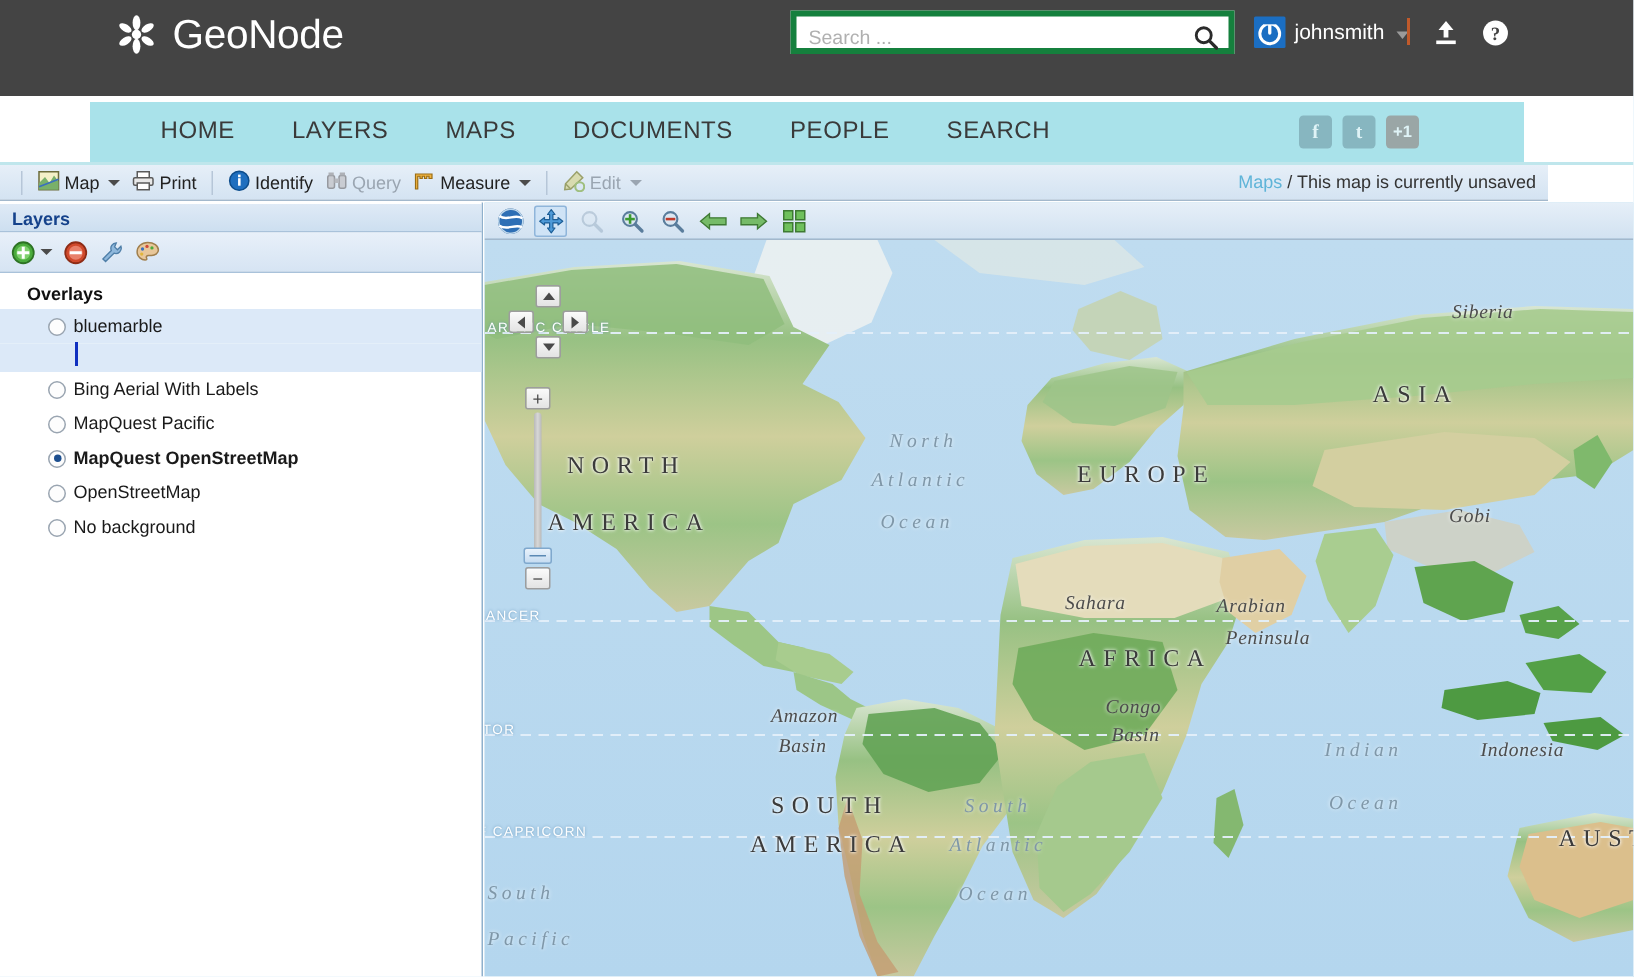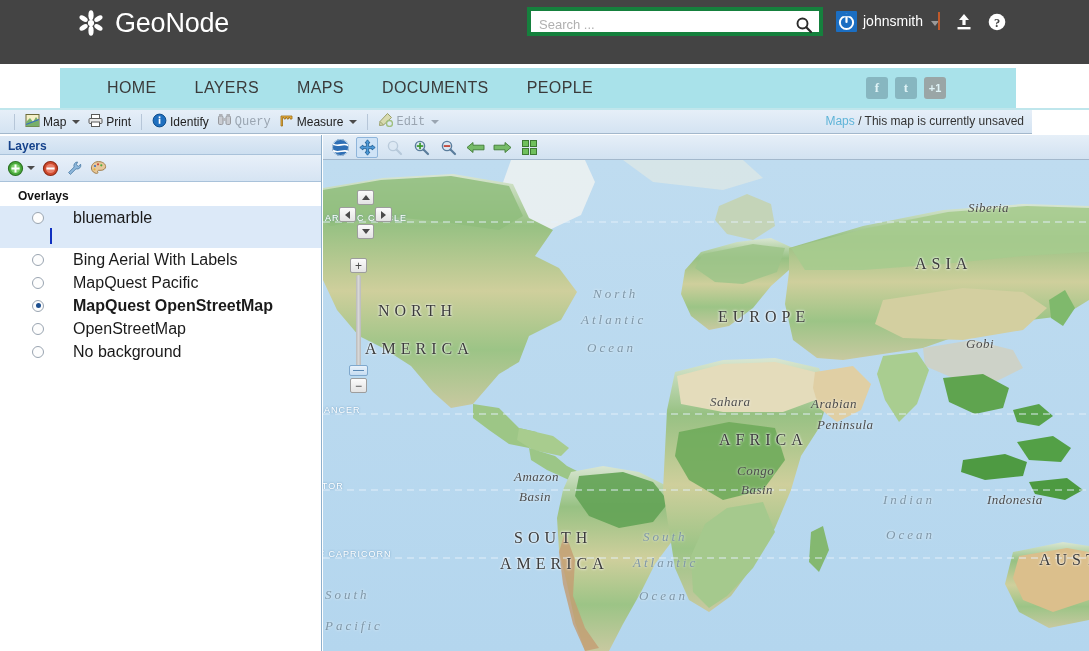--- a/index.html
+++ b/index.html
@@ -94,21 +94,21 @@
     border-bottom: 1px solid #a3b8cc;
     box-sizing: border-box;
   }
   .tb-items { position: absolute; left: 8px; top: 0; height: 23px; display: flex; align-items: center; }
   .tb-sep { width: 1px; height: 16px; background: #b6c6d8; margin: 0 6px; }
   .tb-btn {
     display: flex; align-items: center; gap: 3px; height: 20px;
     padding: 0 4px; font-size: 12px; color: #222; cursor: pointer;
     white-space: nowrap;
   }
-  .tb-btn.disabled { color: #9aa5b1; cursor: default; font-family: Liberation Mono, monospace; }
+  .tb-btn.disabled { color: #9aa5b1; cursor: default; }
   .tb-caret {
     width: 0; height: 0; border-left: 4px solid transparent;
     border-right: 4px solid transparent; border-top: 4px solid #4b4b4b;
     margin-left: 3px;
   }
   .tb-btn.disabled .tb-caret { border-top-color: #9aa5b1; }
   .tb-right {
     position: absolute; right: 8px; top: 0; line-height: 23px; font-size: 12px; color: #333;
   }
   .tb-right a { color: #5fb4d8; text-decoration: none; cursor: pointer; }
@@ -136,21 +136,21 @@
   .lp-tree { padding-top: 4px; font-size: 12px; color: #1a1a1a; }
   .tree-group {
     padding: 2px 0 2px 18px; font-weight: bold; font-size: 12px; color: #111;
     line-height: 16px; cursor: pointer;
   }
   .tree-row {
     display: flex; align-items: center; gap: 5px;
     padding: 3px 0 3px 32px; line-height: 17px; cursor: pointer;
   }
   .tree-row.selected { background: #dce9f8; }
-  .tree-row .lbl { font-size: 16px; color: #1a1a1a; margin-left: 24px; }
+  .tree-row .lbl { font-size: 12px; color: #1a1a1a; }
   .tree-row.checked .lbl { font-weight: bold; }
   .legend-swatch-row { padding: 0 0 5px 50px; background: #dce9f8; }
   .legend-swatch {
     width: 21px; height: 21px; border: 1px solid #1030c0;
     background-color: #b9c6ef;
     background-image:
       linear-gradient(45deg, #2a46cf 25%, transparent 25%, transparent 75%, #2a46cf 75%),
       linear-gradient(45deg, #2a46cf 25%, transparent 25%, transparent 75%, #2a46cf 75%);
     background-size: 6px 6px;
     background-position: 0 0, 3px 3px;
@@ -322,20 +322,21 @@
     </span>
   </div>
 
   <div class="navbar">
     <div class="nav-items">
       <a class="nav-item">HOME</a>
       <a class="nav-item">LAYERS</a>
       <a class="nav-item">MAPS</a>
       <a class="nav-item">DOCUMENTS</a>
       <a class="nav-item">PEOPLE</a>
+      <a class="nav-item">SEARCH</a>
     </div>
     <div class="social">
       <span class="soc">f</span>
       <span class="soc">t</span>
       <span class="soc gplus">+1</span>
     </div>
   </div>
   <div class="navbar-shadow"></div>
 
   <div class="toolbar">

